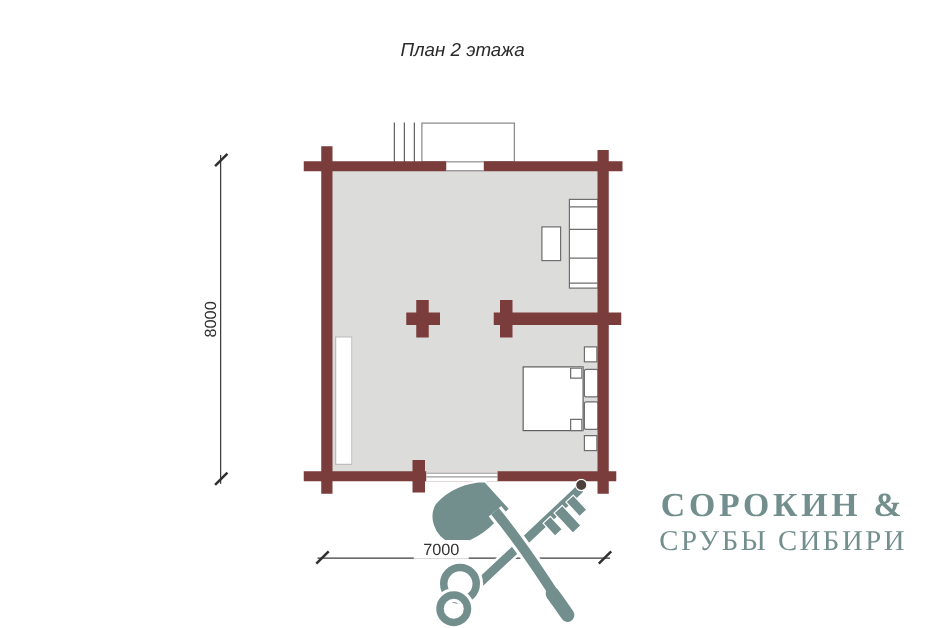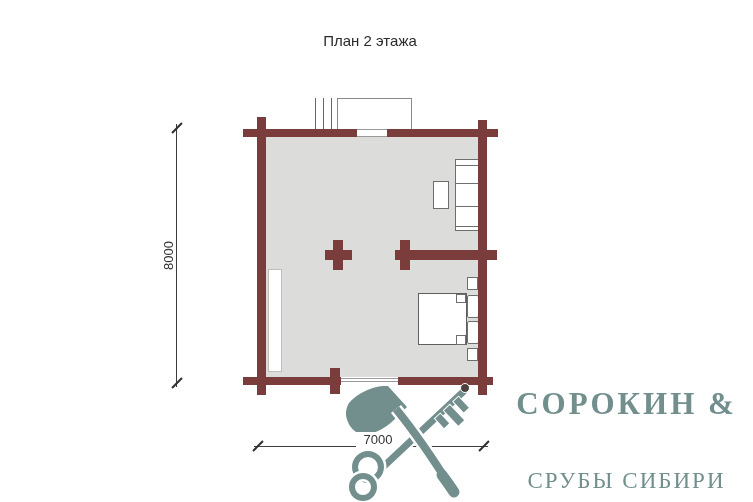--- a/index.html
+++ b/index.html
@@ -5,39 +5,39 @@
   :root{
     --wall:#7a3d3b; --floor:#dcdcdb; --furniture-outline:#6e6e6e;
     --thin-line:#8a8a8a; --dim-line:#3d3d3d; --text:#2a2a2a; --logo:#728f8d;
   }
   *{margin:0;padding:0;box-sizing:border-box;}
   body{background:#fff;font-family:"Liberation Sans","DejaVu Sans",sans-serif;}
   #canvas{position:relative;width:753px;height:502px;background:#fff;overflow:hidden;}
   .abs{position:absolute;}
   .wall{position:absolute;background:var(--wall);}
   .furn{position:absolute;background:#fff;border:1px solid var(--furniture-outline);}
-  #title{left:245px;top:32px;width:250px;text-align:center;font-size:15px;color:var(--text);}
+  #title{left:245px;top:32px;width:250px;text-align:center;font-size:15px;color:var(--text);font-style:italic;}
   #room-label{left:330px;top:291px;width:90px;text-align:center;font-size:9px;line-height:11px;color:#3a3a3a;}
   .dim-line{position:absolute;background:var(--dim-line);}
   .tick{position:absolute;width:14px;height:2px;background:#2f2f2f;transform:rotate(-45deg);}
   .dim-label{position:absolute;font-size:13px;color:#333;text-align:center;}
-  #dim-h-label{left:356px;top:432px;width:44px;background:#fff;z-index:6;}
+  #dim-h-label{left:331px;top:432px;width:44px;background:#fff;z-index:6;}
   #dim-v-label{left:150px;top:248px;width:36px;transform:rotate(-90deg);}
   #floor{left:265px;top:136px;width:215px;height:242px;background:var(--floor);}
   #dormer{left:337px;top:98px;width:75px;height:32px;border:1px solid var(--thin-line);background:#fff;}
   .chimney{position:absolute;top:98px;width:1px;height:35px;background:#666;}
   .win{position:absolute;background:#fff;}
   .win-line{position:absolute;left:0;width:100%;height:1px;background:#9a9a9a;}
   #stair-opening{left:268px;top:269px;width:14px;height:103px;background:#fff;border:1px solid #bdbdbd;}
   .shelf-line{position:absolute;left:0;width:100%;height:1px;background:var(--furniture-outline);}
   #emblem{position:absolute;left:330px;top:379px;width:178px;height:124px;color:var(--logo);z-index:5;}
   #logo-text{position:absolute;left:503px;top:388px;width:247px;text-align:center;color:var(--logo);font-family:"Liberation Serif","DejaVu Serif",serif;z-index:5;}
-  #logo-line1{font-size:31px;font-weight:700;letter-spacing:3px;line-height:32px;}
+  #logo-line1{font-size:27px;font-weight:700;letter-spacing:3px;line-height:32px;}
   #logo-line2{font-size:28px;font-weight:700;letter-spacing:1px;line-height:34px;}
-  #logo-line3{font-size:23px;font-weight:400;letter-spacing:2px;line-height:26px;margin-top:48px;}
+  #logo-line3{font-size:23px;font-weight:400;letter-spacing:2px;line-height:26px;}
 </style>
 </head>
 <body>
 
 <div id="canvas">
 
   <div class="abs" id="title">План 2 этажа</div>
 
   <div class="abs" id="dormer"></div>
   <div class="chimney" style="left:315px"></div>

